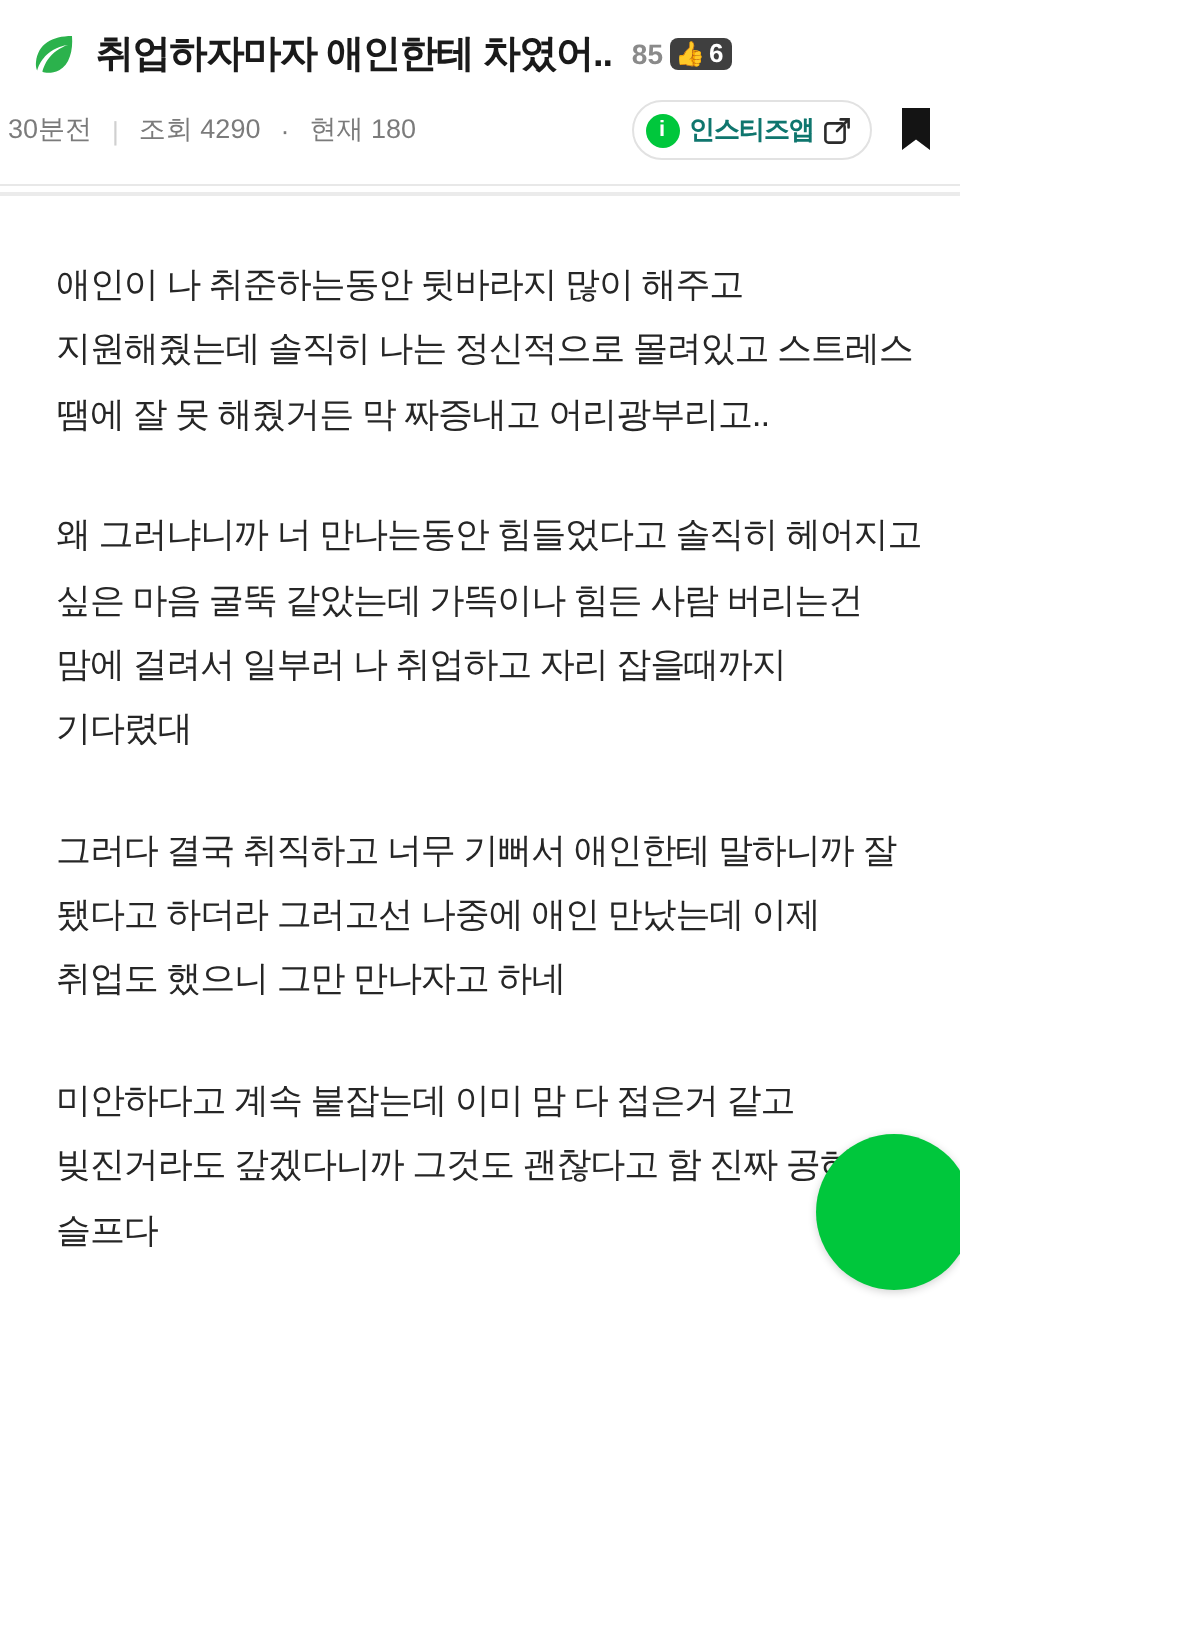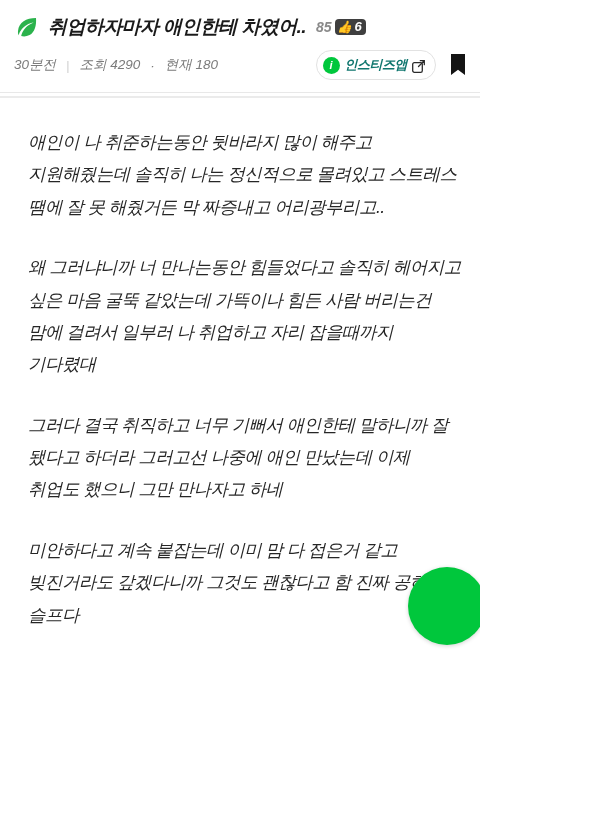--- a/index.html
+++ b/index.html
@@ -7,21 +7,20 @@
     margin: 0; padding: 0;
     width: 600px; height: 818px;
     background: #ffffff;
     font-family: "Liberation Sans", sans-serif;
   }
   .page {
     position: relative;
     width: 480px; height: 818px;
     overflow: hidden;
     background: #ffffff;
-    font-style: italic;
   }
 
   
   .header {
     display: flex;
     align-items: center;
     padding: 14px 14px 10px 14px;
     gap: 8px;
   }
   .leaf-icon {
@@ -61,21 +60,21 @@
     font-weight: bold;
     gap: 2px;
     line-height: 1;
   }
   .thumb-badge .glyph { font-size: 12px; }
 
   
   .meta-row {
     display: flex;
     align-items: center;
-    padding: 0 14px 12px 14px;
+    padding: 0 14px 12px 4px;
     gap: 10px;
   }
   .meta-text {
     font-size: 13.5px;
     color: #7b7b7b;
     white-space: nowrap;
   }
   .meta-sep {
     color: #d0d0d0;
     font-size: 13px;

